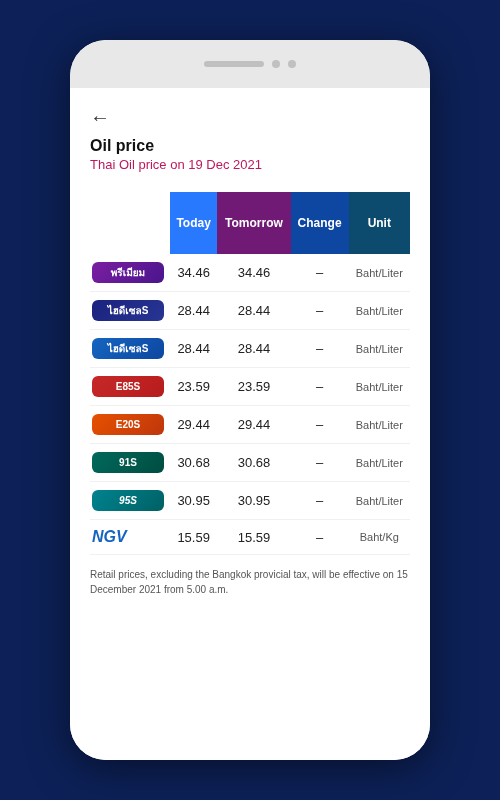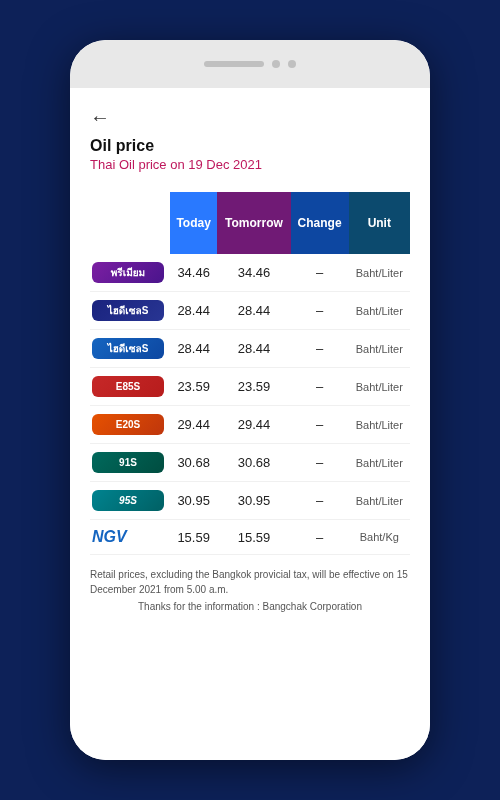--- a/index.html
+++ b/index.html
@@ -215,15 +215,14 @@
             <td class="logo-cell"><span class="ngv-text">NGV</span></td>
             <td>15.59</td>
             <td>15.59</td>
             <td>–</td>
             <td class="unit-cell">Baht/Kg</td>
           </tr>
         </tbody>
     </table>
 
     <div class="footer-note">Retail prices, excluding the Bangkok provicial tax, will be effective on 15 December 2021 from 5.00 a.m.</div>
-    <div class="footer-thanks">Thanks for the information : Bangchak Corporation</div>
   </div>
 </div>
 
 </body></html>

